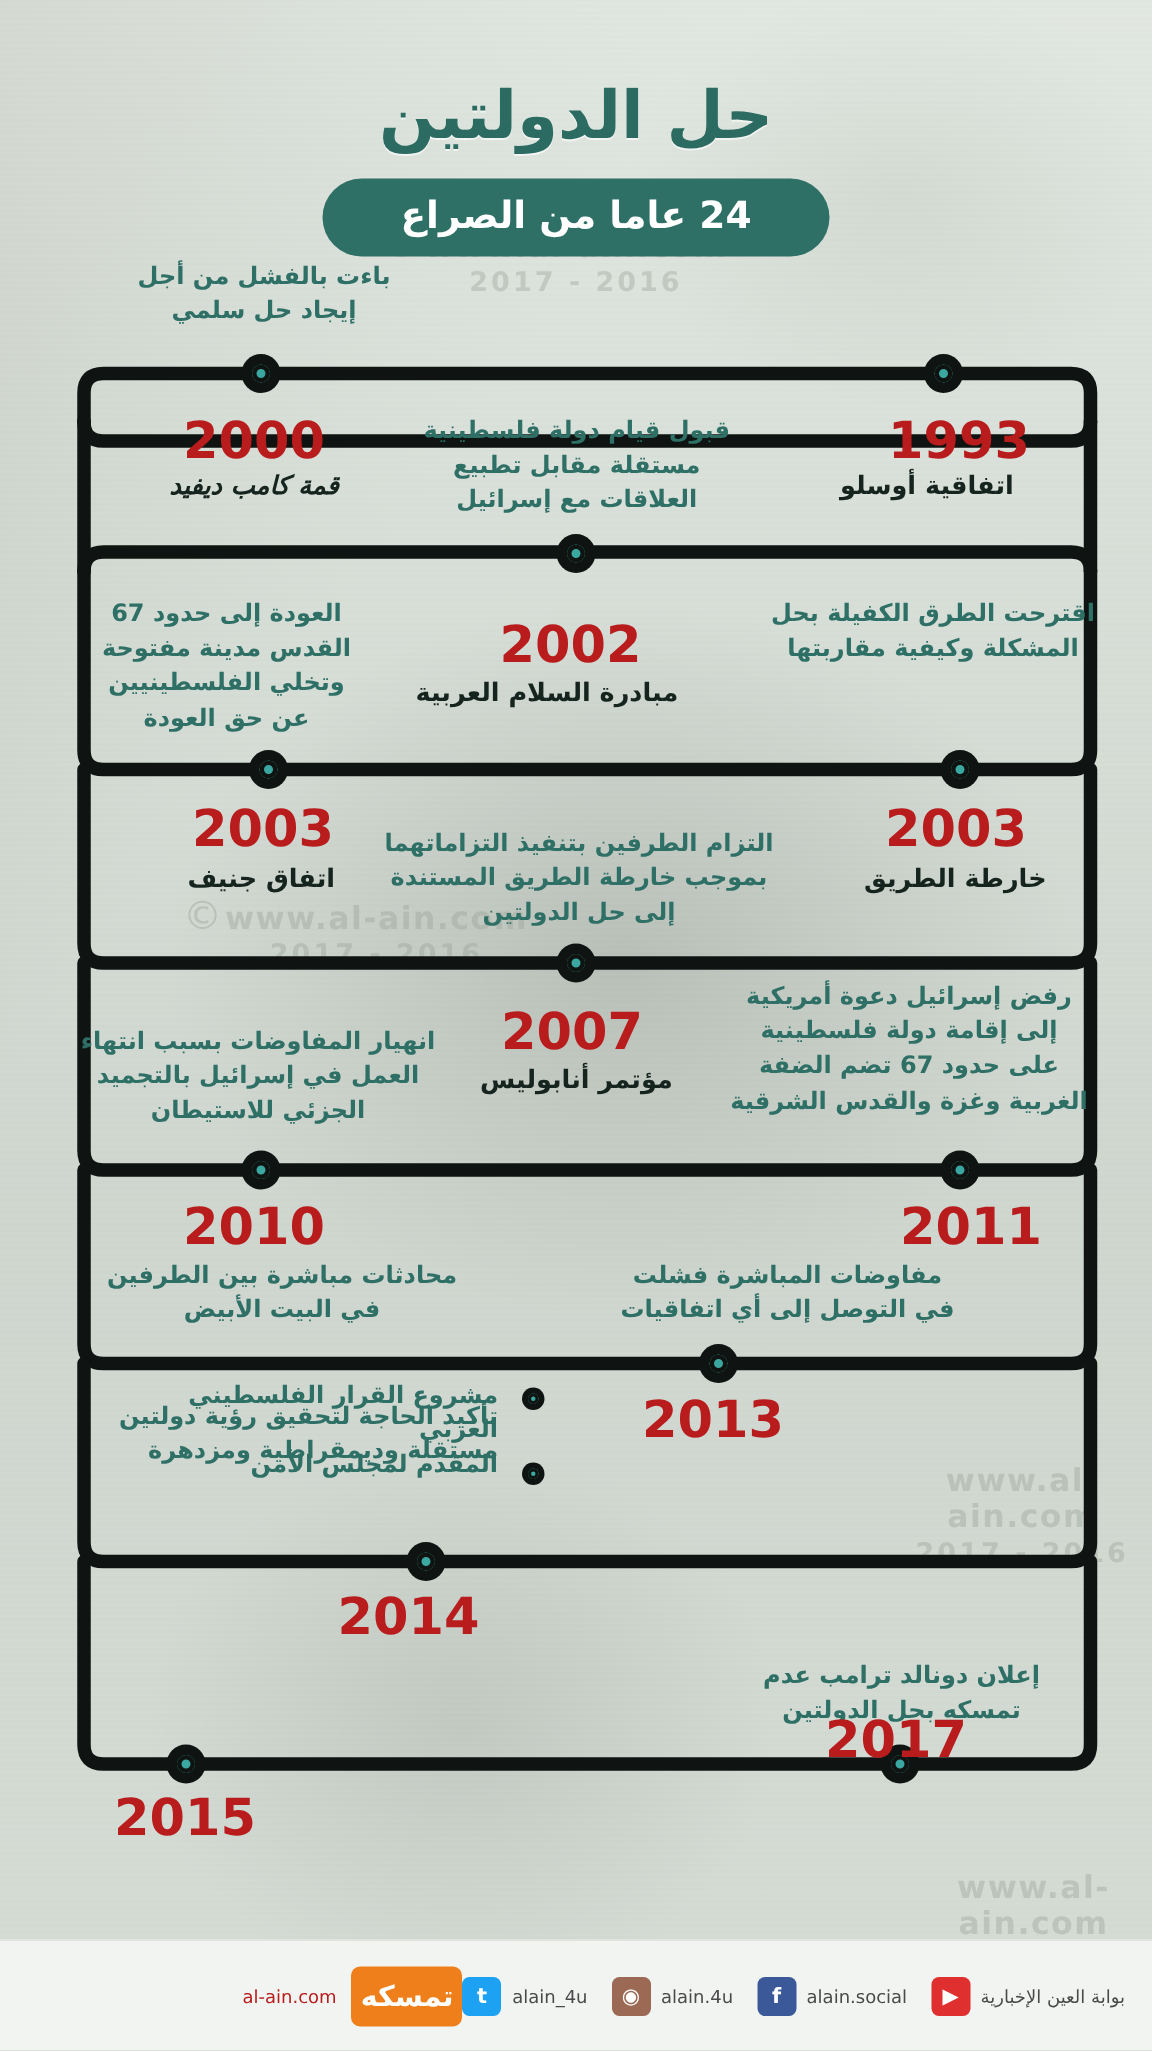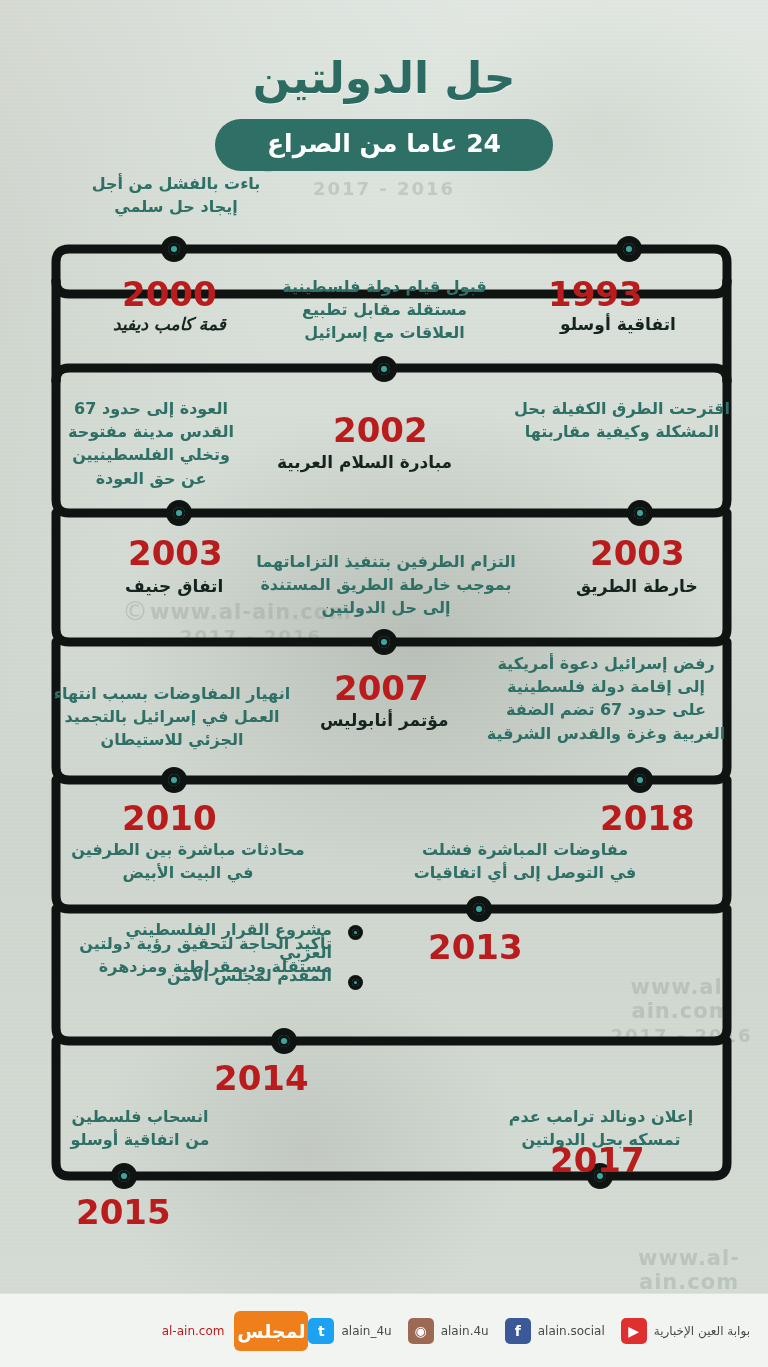--- a/index.html
+++ b/index.html
@@ -251,21 +251,21 @@
   <div class="node" style="top:629px; left:371px;"></div>
   <div class="node" style="top:767px; left:627px;"></div>
   <div class="node" style="top:767px; left:161px;"></div>
   <div class="node" style="top:896px; left:466px;"></div>
   <div class="node small" style="top:925px; left:348px;"></div>
   <div class="node small" style="top:975px; left:348px;"></div>
   <div class="node" style="top:1028px; left:271px;"></div>
   <div class="node" style="top:1163px; left:111px;"></div>
   <div class="node" style="top:1163px; left:587px;"></div>
 
-  <div class="year" style="top:274px; left:548px;">1993</div>
+  <div class="year" style="top:274px; left:592px;">1993</div>
   <div class="evlabel" style="top:314px; left:560px;">اتفاقية أوسلو</div>
 
   <div class="desc ct" style="top:172px; left:66px; width:220px;">باءت بالفشل من أجل<br>إيجاد حل سلمي</div>
   <div class="year" style="top:274px; left:122px;">2000</div>
   <div class="evlabel" style="top:314px; left:113px;font-style:italic;">قمة كامب ديفيد</div>
 
   <div class="desc ct" style="top:275px; left:262px; width:245px;">قبول قيام دولة فلسطينية<br>مستقلة مقابل تطبيع<br>العلاقات مع إسرائيل</div>
   <div class="year" style="top:410px; left:333px;">2002</div>
   <div class="evlabel" style="top:452px; left:277px;">مبادرة السلام العربية</div>
   <div class="desc ct" style="top:397px; left:503px; width:238px;">اقترحت الطرق الكفيلة بحل<br>المشكلة وكيفية مقاربتها</div>
@@ -276,33 +276,32 @@
   <div class="desc ct" style="top:550px; left:236px; width:300px;">التزام الطرفين بتنفيذ التزاماتهما<br>بموجب خارطة الطريق المستندة<br>إلى حل الدولتين</div>
 
   <div class="year" style="top:533px; left:128px;">2003</div>
   <div class="evlabel" style="top:576px; left:125px;">اتفاق جنيف</div>
 
   <div class="year" style="top:668px; left:334px;">2007</div>
   <div class="evlabel" style="top:710px; left:320px;">مؤتمر أنابوليس</div>
   <div class="desc ct" style="top:652px; left:472px; width:268px;">رفض إسرائيل دعوة أمريكية<br>إلى إقامة دولة فلسطينية<br>على حدود 67 تضم الضفة<br>الغربية وغزة والقدس الشرقية</div>
   <div class="desc ct" style="top:682px; left:28px; width:288px;">انهيار المفاوضات بسبب انتهاء<br>العمل في إسرائيل بالتجميد<br>الجزئي للاستيطان</div>
 
-  <div class="year" style="top:798px; left:600px;">2018</div>
+  <div class="year" style="top:798px; left:600px;">2011</div>
   <div class="desc ct" style="top:838px; left:360px; width:330px;">مفاوضات المباشرة فشلت<br>في التوصل إلى أي اتفاقيات</div>
 
   <div class="year" style="top:798px; left:122px;">2010</div>
   <div class="desc ct" style="top:838px; left:34px; width:308px;">محادثات مباشرة بين الطرفين<br>في البيت الأبيض</div>
 
   <div class="year" style="top:927px; left:428px;">2013</div>
   <div class="desc rt" style="top:918px; right:436px; width:260px;">مشروع القرار الفلسطيني العربي<br>المقدم لمجلس الأمن</div>
   <div class="desc rt" style="top:932px; right:436px; width:260px;">تأكيد الحاجة لتحقيق رؤية دولتين<br>مستقلة وديمقراطية ومزدهرة</div>
 
-  <div class="year" style="top:1058px; left:214px;text-align:center;">2014</div>
-
-  <div class="desc ct" style="top:1105px; left:28px; width:224px;">انسحاب فلسطين<br>من اتفاقية أوسلو</div>
+  <div class="year" style="top:1058px; left:225px;text-align:center;">2014</div>
+
   <div class="year" style="top:1192px; left:76px;">2015</div>
 
   <div class="desc ct" style="top:1105px; left:484px; width:234px;">إعلان دونالد ترامب عدم<br>تمسكه بحل الدولتين</div>
   <div class="year" style="top:1140px; left:550px;">2017</div>
 </div>
 
 <div class="footer">
   <div class="social">
     <div class="soc">
       <span class="ico tw">t</span>
@@ -316,15 +315,15 @@
       <span class="ico fb">f</span>
       <span class="nm">alain.social</span>
     </div>
     <div class="soc">
       <span class="ico yt">▶</span>
       <span class="nm">بوابة العين الإخبارية</span>
     </div>
   </div>
   <div class="brand">
     <span class="url">al-ain.com</span>
-    <span class="logo">لمجلس</span>
+    <span class="logo">تمسكه</span>
   </div>
 </div>
 
 </body></html>

